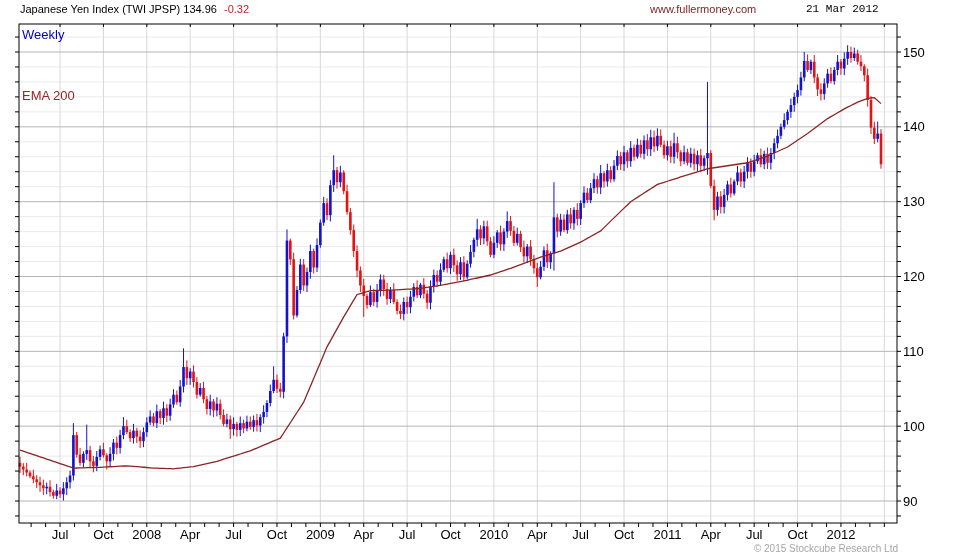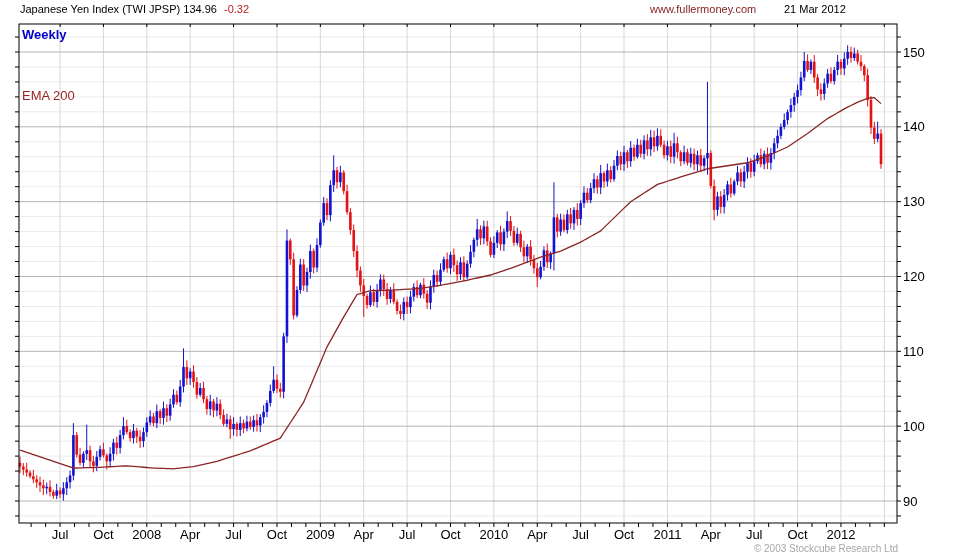--- a/index.html
+++ b/index.html
@@ -1,21 +1,21 @@
 <!DOCTYPE html>
 <html><head>
 <meta charset="utf-8">
 <style>
   html,body{margin:0;padding:0;background:#fff;}
   #stage{position:relative;width:980px;height:560px;background:#ffffff;overflow:hidden;
          font-family:"Liberation Sans","DejaVu Sans",sans-serif;}
   .hdr{position:absolute;top:3px;font-size:11px;color:#000;white-space:nowrap;}
   #title-line{left:20px;}
   #site-url{left:650px;}
-  #report-date{left:784px;}
+  #report-date{left:806px;font-family:Liberation Mono, monospace;}
   .legend{position:absolute;font-size:13px;white-space:nowrap;}
   #legend-weekly{left:22px;top:27px;}
   #legend-ema{left:22px;top:44px;}
   #copyright-note{position:absolute;top:543px;right:82px;font-size:10px;}
   svg{position:absolute;left:0;top:0;}
   #price-change{padding-left:4px;}
 </style>
 </head>
 <body>
 
@@ -1303,17 +1303,17 @@
         <text x="580.65" y="539" text-anchor="middle" font-size="13" font-family="&quot;Liberation Sans&quot;,&quot;DejaVu Sans&quot;,sans-serif" fill="#000000">Jul</text>
         <text x="624.03" y="539" text-anchor="middle" font-size="13" font-family="&quot;Liberation Sans&quot;,&quot;DejaVu Sans&quot;,sans-serif" fill="#000000">Oct</text>
         <text x="667.42" y="539" text-anchor="middle" font-size="13" font-family="&quot;Liberation Sans&quot;,&quot;DejaVu Sans&quot;,sans-serif" fill="#000000">2011</text>
         <text x="710.80" y="539" text-anchor="middle" font-size="13" font-family="&quot;Liberation Sans&quot;,&quot;DejaVu Sans&quot;,sans-serif" fill="#000000">Apr</text>
         <text x="754.19" y="539" text-anchor="middle" font-size="13" font-family="&quot;Liberation Sans&quot;,&quot;DejaVu Sans&quot;,sans-serif" fill="#000000">Jul</text>
         <text x="797.57" y="539" text-anchor="middle" font-size="13" font-family="&quot;Liberation Sans&quot;,&quot;DejaVu Sans&quot;,sans-serif" fill="#000000">Oct</text>
         <text x="840.95" y="539" text-anchor="middle" font-size="13" font-family="&quot;Liberation Sans&quot;,&quot;DejaVu Sans&quot;,sans-serif" fill="#000000">2012</text>
       </g>
     </svg>
 
-  <div id="legend-weekly" class="legend" style="color: rgb(0, 0, 200); font-weight: bold;">Weekly</div>
+  <div id="legend-weekly" class="legend" style="color: rgb(0, 0, 200);">Weekly</div>
   <div id="legend-ema" class="legend" style="color: rgb(155, 36, 36); margin-top: 44px;">EMA 200</div>
 
-  <div id="copyright-note" style="color: rgb(166, 166, 166);">© 2003 Stockcube Research Ltd</div>
+  <div id="copyright-note" style="color: rgb(166, 166, 166);">© 2015 Stockcube Research Ltd</div>
 </div>
 
 </body></html>

